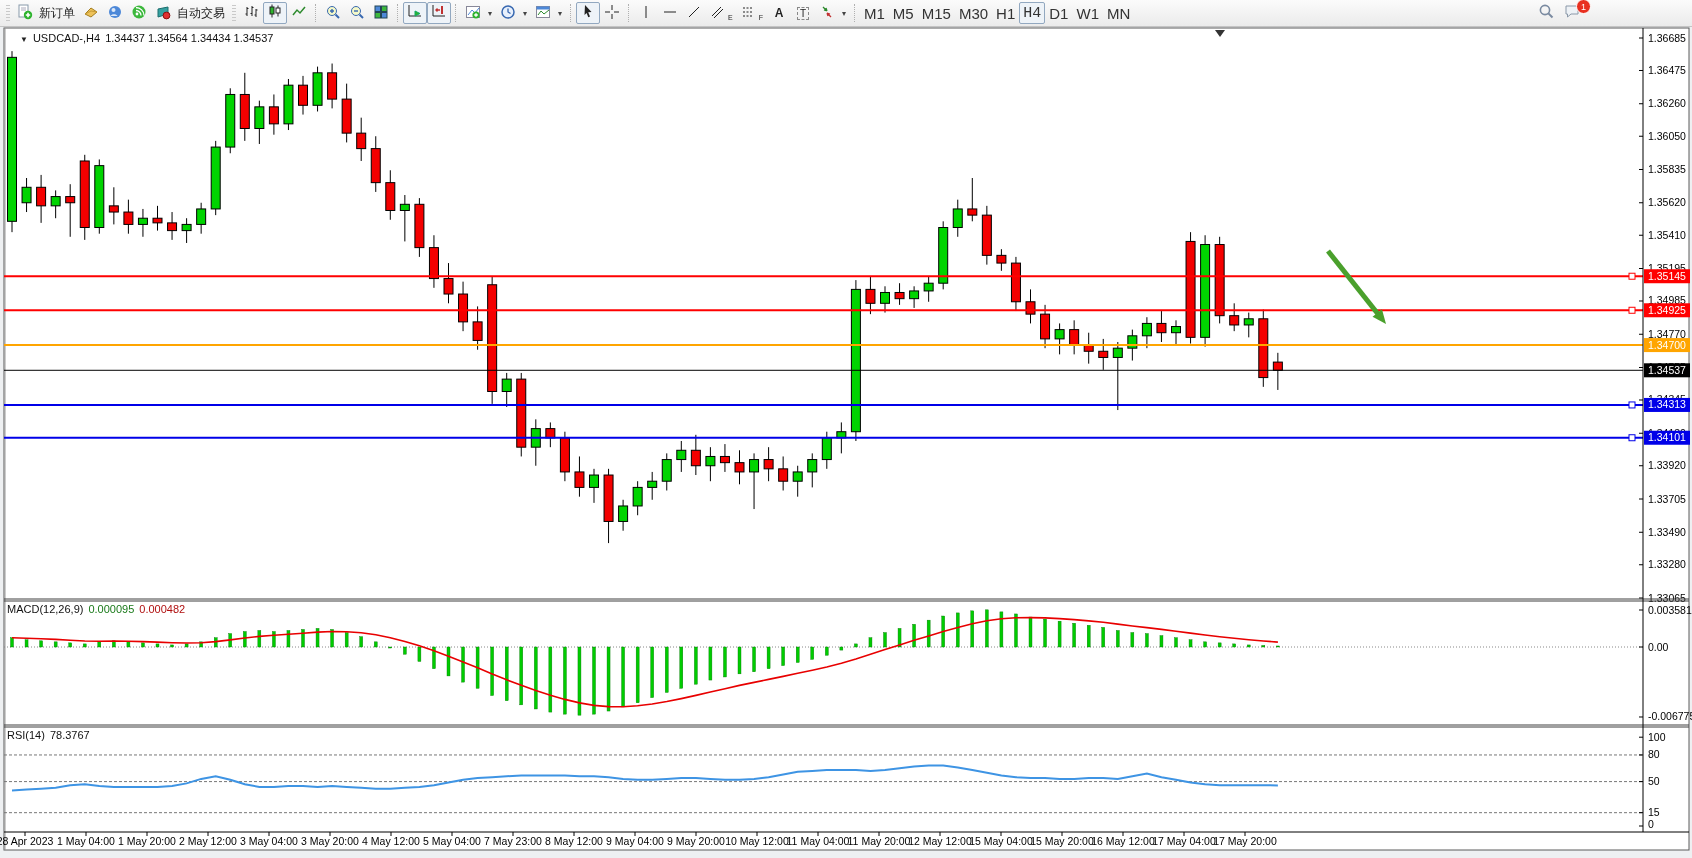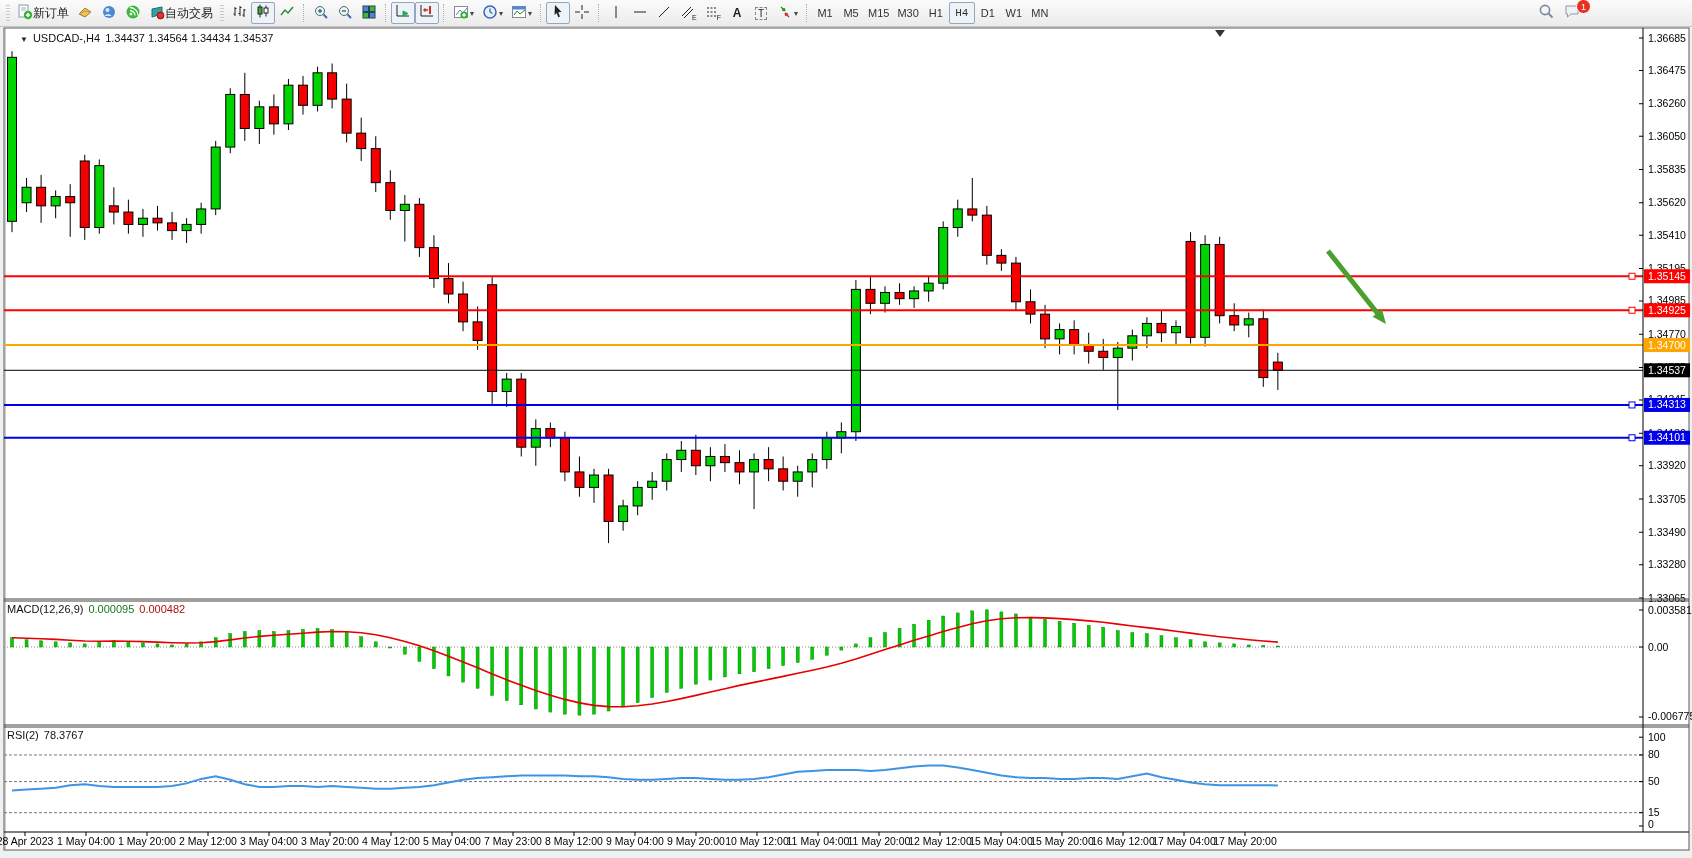--- a/index.html
+++ b/index.html
@@ -2,28 +2,28 @@
 <html><head>
 <meta charset="utf-8">
 <style>
   html,body{margin:0;padding:0;width:1692px;height:858px;overflow:hidden;background:#eef0f2;
     font-family:"Liberation Sans",sans-serif;-webkit-font-smoothing:none;}
   
   .toolbar{position:absolute;left:0;top:0;width:1692px;height:27px;box-sizing:border-box;
     background:linear-gradient(#fbfbfb,#ebebeb);border-bottom:1px solid #c4c4c4;
     display:flex;align-items:center;padding:0 3px;z-index:20;}
   .tbtn{height:22px;min-width:24px;display:flex;align-items:center;justify-content:center;
-    gap:0;border:1px solid transparent;border-radius:2px;padding:0 3px;font-size:12px;color:#222;
+    gap:6px;border:1px solid transparent;border-radius:2px;padding:0 3px;font-size:12px;color:#222;
     box-sizing:border-box;}
   .tbtn.pressed{background:#eef3f8;border:1px solid #92a8c0;font-family:Liberation Mono, monospace;}
   .tbtn .cn{font-size:12px;white-space:nowrap;}
   .caret{font-size:8px;color:#444;margin-left:1px;}
   .sep{width:1px;height:18px;border-left:1px dotted #b0b0b0;margin:0 4px;}
   .grip{width:4px;height:16px;margin:0 3px;background:repeating-linear-gradient(#c9c9c9 0 1px,transparent 1px 3px);}
-  .tf{font-size:11px;color:#333;min-width:26px;}
+  .tf{font-size:15px;color:#333;min-width:26px;}
   .toolbar-right{margin-left:auto;display:flex;align-items:center;margin-right:104px;position:relative;}
   .badge{position:absolute;top:-4px;right:-7px;background:#e83020;color:#fff;border-radius:8px;
     min-width:13px;height:13px;font-size:9px;display:flex;align-items:center;justify-content:center;
     border:1px solid #fff;}
   .glyphA{font-size:12px;font-weight:bold;color:#222;}
   .glyphT{font-size:10px;color:#222;border:1px dashed #888;padding:0 2px;line-height:11px;}
   .sub{font-size:7px;color:#222;margin-left:-2px;margin-top:8px;}
   
   #chart-svg{position:absolute;left:0;top:0;z-index:5;}
   .overlay{position:absolute;z-index:10;font-size:11px;color:#111;white-space:nowrap;}
@@ -706,14 +706,14 @@
     <line x1="4" y1="832" x2="1689" y2="832" stroke="#000"></line>
   </svg>
 
 <div class="overlay" id="chart-title">
   <span class="dd">▼</span><span>USDCAD-,H4</span><span class="v">1.34437 1.34564 1.34434 1.34537</span>
 </div>
 <div class="overlay" id="macd-header">
   <span>MACD(12,26,9)</span><span class="v" style="color:#1a7a1a">0.000095</span><span class="v" style="color:#b01010">0.000482</span>
 </div>
 <div class="overlay" id="rsi-header">
-  <span>RSI(2)</span><span class="v">78.3767</span>
+  <span>RSI(14)</span><span class="v">78.3767</span>
 </div>
 
 </body></html>

